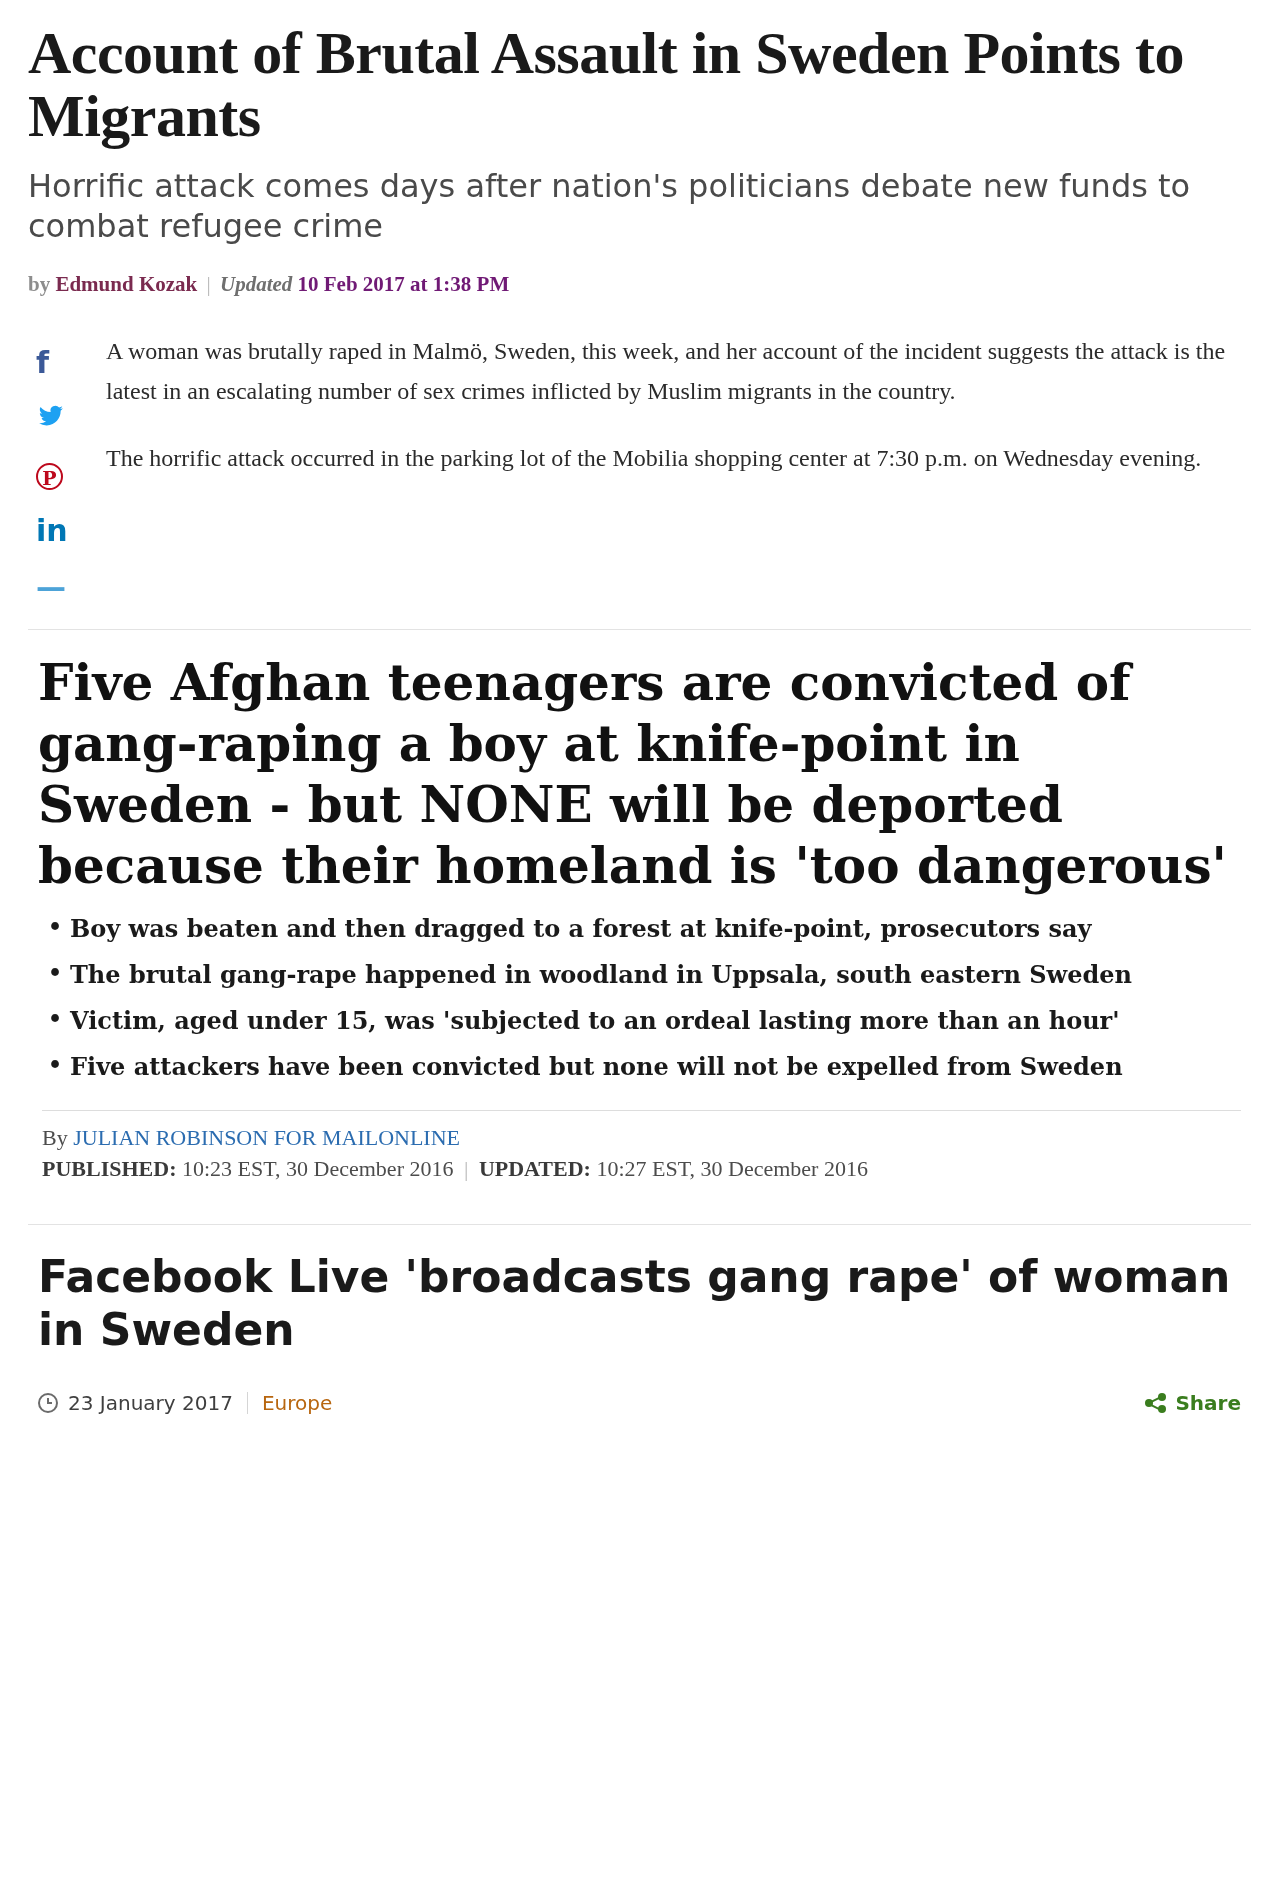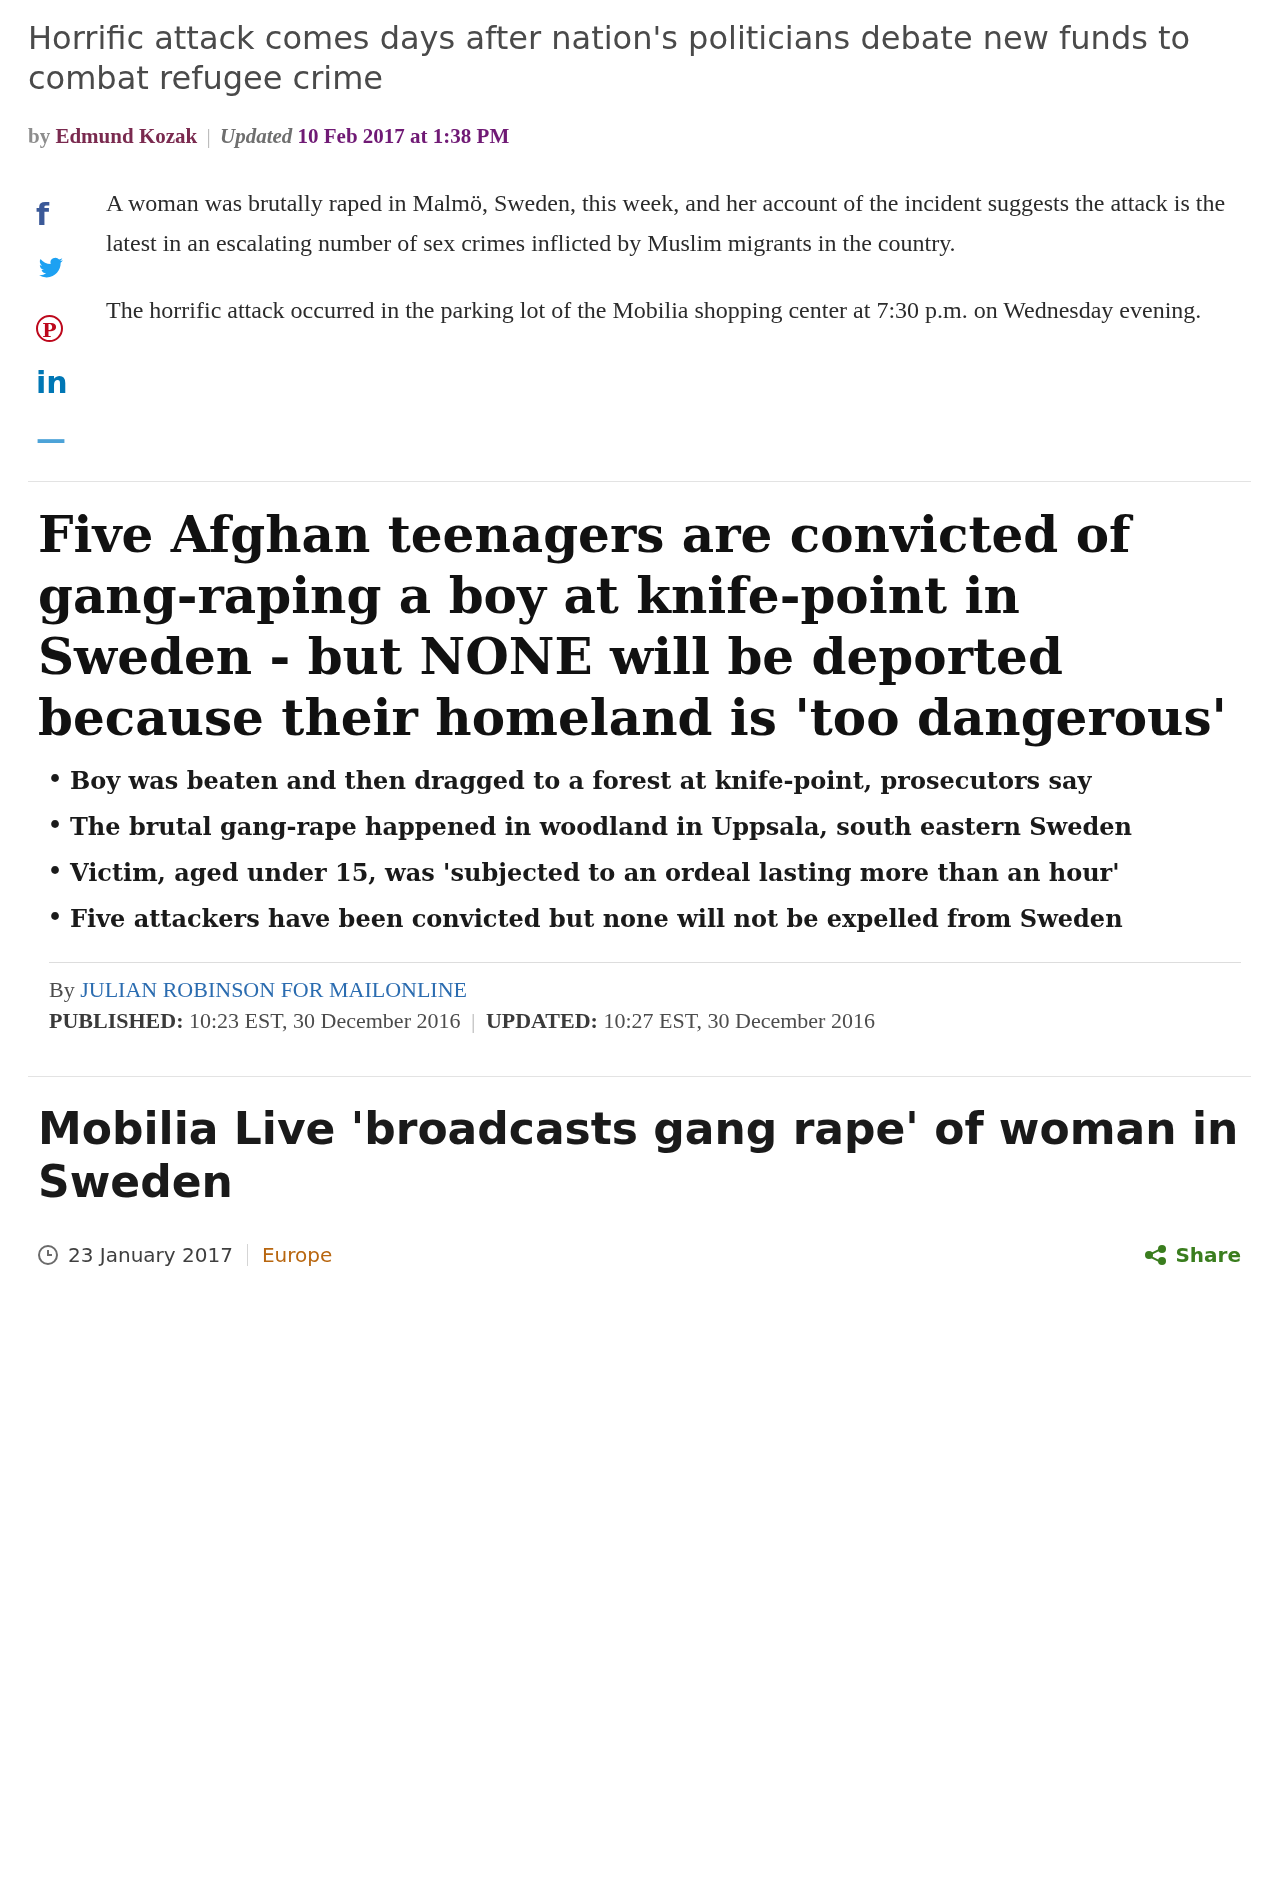--- a/index.html
+++ b/index.html
@@ -142,21 +142,21 @@
   }
   .dm-bullets li:before {
     content: "\2022";
     position: absolute;
     left: -22px;
     top: -1px;
     font-size: 22px;
     color: #1a1a1a;
   }
   .dm-meta {
-    margin: 26px 10px 0 21px;
+    margin: 26px 10px 0 14px;
     border-top: 1px solid #dddddd;
     padding-top: 14px;
     font-family: "Liberation Serif", serif;
     font-size: 22px;
     color: #4c4c4c;
   }
   .dm-meta .by-word { color: #4c4c4c; }
   .dm-meta .author-link { color: #2b6cb0; }
   .dm-meta-line2 { margin-top: 5px; }
   .dm-meta-line2 .lbl { font-weight: bold; color: #3a3a3a; }
@@ -239,20 +239,21 @@
   }
   .share-glyph b.l1 { width: 14px; left: 3px; top: 6px; transform: rotate(-26deg); }
   .share-glyph b.l2 { width: 14px; left: 3px; top: 13px; transform: rotate(26deg); }
 </style>
 </head>
 <body>
 
 <div class="page">
 
   <div>
+    <h1 class="headline">Account of Brutal Assault in Sweden Points to Migrants</h1>
     <h2 class="subhead">Horrific attack comes days after nation's politicians debate new funds to combat refugee crime</h2>
 
     <div class="byline">
       <span>by</span>
       <span class="author">Edmund Kozak</span>
       <span class="sep">|</span>
       <span class="updated-word">Updated</span>
       <span class="date">10 Feb 2017 at 1:38 PM</span>
     </div>
 
@@ -297,21 +298,21 @@
         <span class="lbl">PUBLISHED:</span>
         <span>10:23 EST, 30 December 2016</span>
         <span class="sep">|</span>
         <span class="lbl">UPDATED:</span>
         <span>10:27 EST, 30 December 2016</span>
       </div>
     </div>
   </div>
 
   <div class="article3">
-    <h2 class="bbc-headline">Mobilia Live 'broadcasts gang rape' of woman in Sweden</h2>
+    <h2 class="bbc-headline">Facebook Live 'broadcasts gang rape' of woman in Sweden</h2>
 
     <div class="bbc-footer">
       <span class="clock-icon"></span>
       <span class="bbc-date">23 January 2017</span>
       <span class="bbc-divider"></span>
       <span class="bbc-section">Europe</span>
       <span class="bbc-share">
         <span class="share-glyph">
           <b class="l1"></b>
             <b class="l2"></b>

